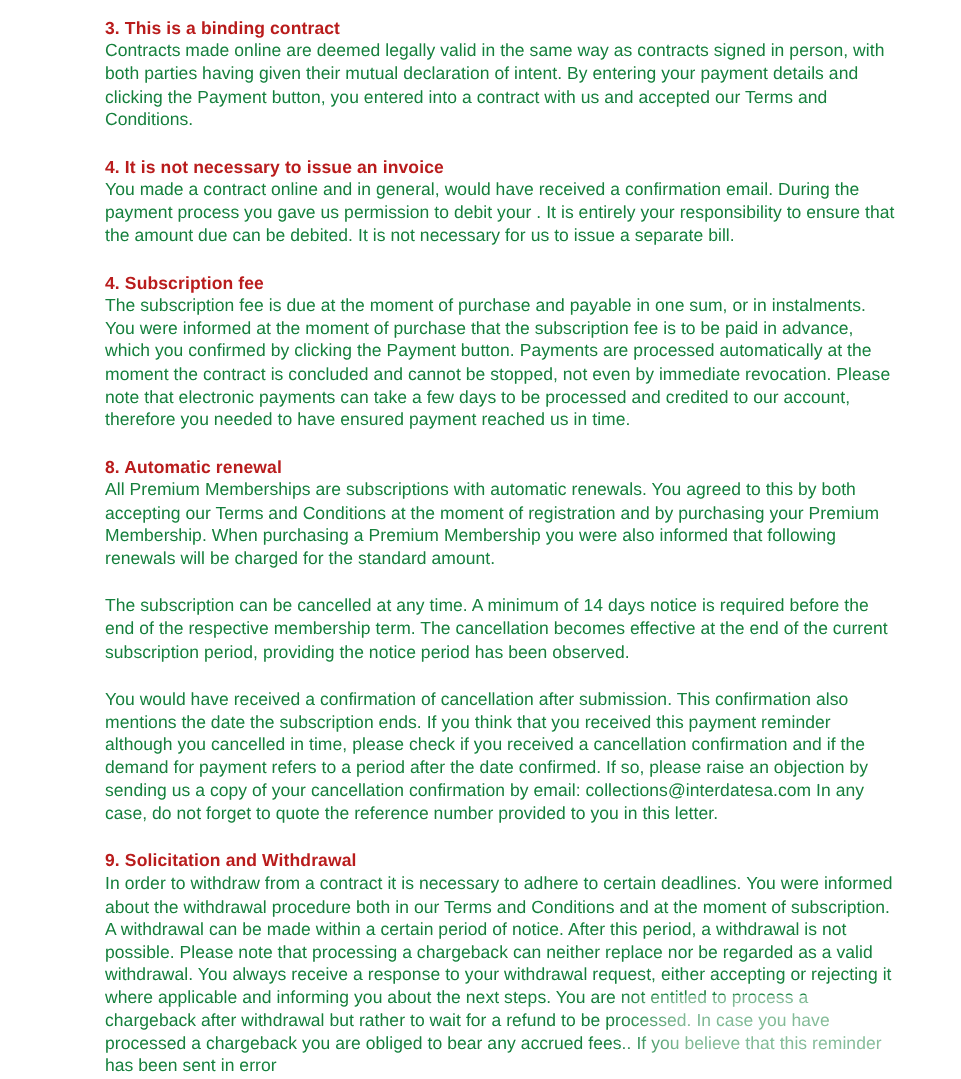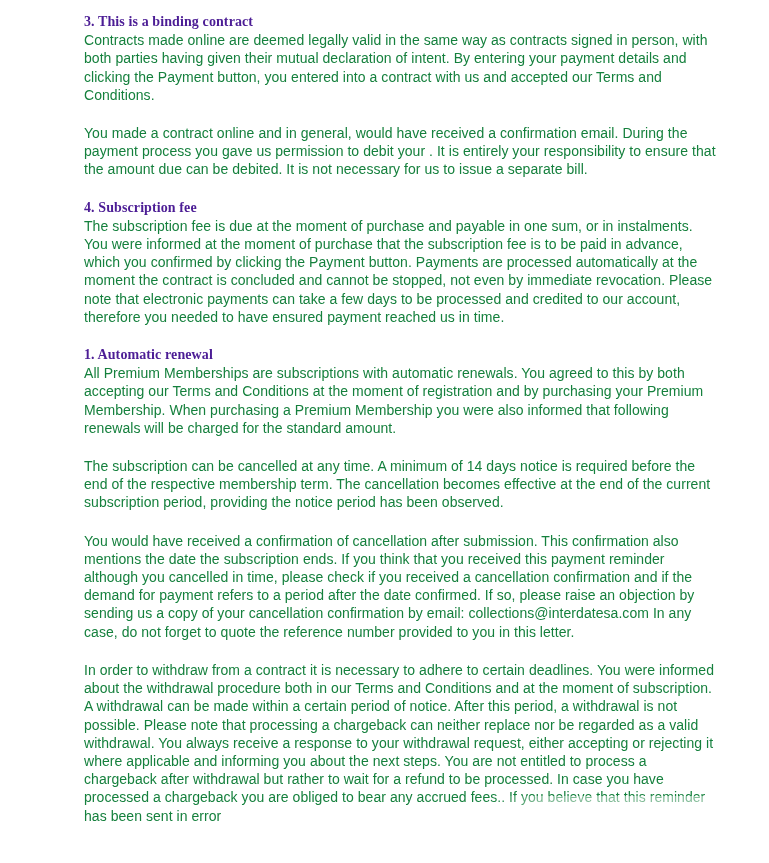--- a/index.html
+++ b/index.html
@@ -21,24 +21,23 @@
     width: 634px;
   }
   .sec {
     margin: 0 0 20px 0;
   }
   .sec h3 {
     margin: 0;
     padding: 0;
     font-size: 14px;
     font-weight: bold;
-    color: #4c1d95;
+    color: #b91c1c;
     line-height: 18.2px;
     letter-spacing: 0.1px;
-    font-family: Liberation Serif, serif;
   }
   .sec p {
     margin: 0;
     padding: 0;
     font-size: 14px;
     font-weight: normal;
     color: #15803d;
     line-height: 18.2px;
     letter-spacing: 0.05px;
   }
@@ -59,40 +58,42 @@
 <body>
 
 <main class="doc">
 
   <section class="sec">
     <h3>3. This is a binding contract</h3>
     <p>Contracts made online are deemed legally valid in the same way as contracts signed in person, with both parties having given their mutual declaration of intent. By entering your payment details and clicking the Payment button, you entered into a contract with us and accepted our Terms and Conditions.</p>
   </section>
 
   <section class="sec">
+    <h3>4. It is not necessary to issue an invoice</h3>
     <p>You made a contract online and in general, would have received a confirmation email. During the payment process you gave us permission to debit your . It is entirely your responsibility to ensure that the amount due can be debited. It is not necessary for us to issue a separate bill.</p>
   </section>
 
   <section class="sec">
     <h3>4. Subscription fee</h3>
     <p>The subscription fee is due at the moment of purchase and payable in one sum, or in instalments. You were informed at the moment of purchase that the subscription fee is to be paid in advance, which you confirmed by clicking the Payment button. Payments are processed automatically at the moment the contract is concluded and cannot be stopped, not even by immediate revocation. Please note that electronic payments can take a few days to be processed and credited to our account, therefore you needed to have ensured payment reached us in time.</p>
   </section>
 
   <section class="sec">
-    <h3>1. Automatic renewal</h3>
+    <h3>8. Automatic renewal</h3>
     <p>All Premium Memberships are subscriptions with automatic renewals. You agreed to this by both accepting our Terms and Conditions at the moment of registration and by purchasing your Premium Membership. When purchasing a Premium Membership you were also informed that following renewals will be charged for the standard amount.</p>
   </section>
 
   <section class="sec">
     <p>The subscription can be cancelled at any time. A minimum of 14 days notice is required before the end of the respective membership term. The cancellation becomes effective at the end of the current subscription period, providing the notice period has been observed.</p>
   </section>
 
   <section class="sec">
     <p>You would have received a confirmation of cancellation after submission. This confirmation also mentions the date the subscription ends. If you think that you received this payment reminder although you cancelled in time, please check if you received a cancellation confirmation and if the demand for payment refers to a period after the date confirmed. If so, please raise an objection by sending us a copy of your cancellation confirmation by email: collections@interdatesa.com In any case, do not forget to quote the reference number provided to you in this letter.</p>
   </section>
 
   <section class="sec">
+    <h3>9. Solicitation and Withdrawal</h3>
     <p>In order to withdraw from a contract it is necessary to adhere to certain deadlines. You were informed about the withdrawal procedure both in our Terms and Conditions and at the moment of subscription. A withdrawal can be made within a certain period of notice. After this period, a withdrawal is not possible. Please note that processing a chargeback can neither replace nor be regarded as a valid withdrawal. You always receive a response to your withdrawal request, either accepting or rejecting it where applicable and informing you about the next steps. You are not entitled to process a chargeback after withdrawal but rather to wait for a refund to be processed. In case you have processed a chargeback you are obliged to bear any accrued fees.. If you believe that this reminder has been sent in error</p>
   </section>
 
 </main>
 
 <div class="faded-overlay"></div>
 
 </body></html>

